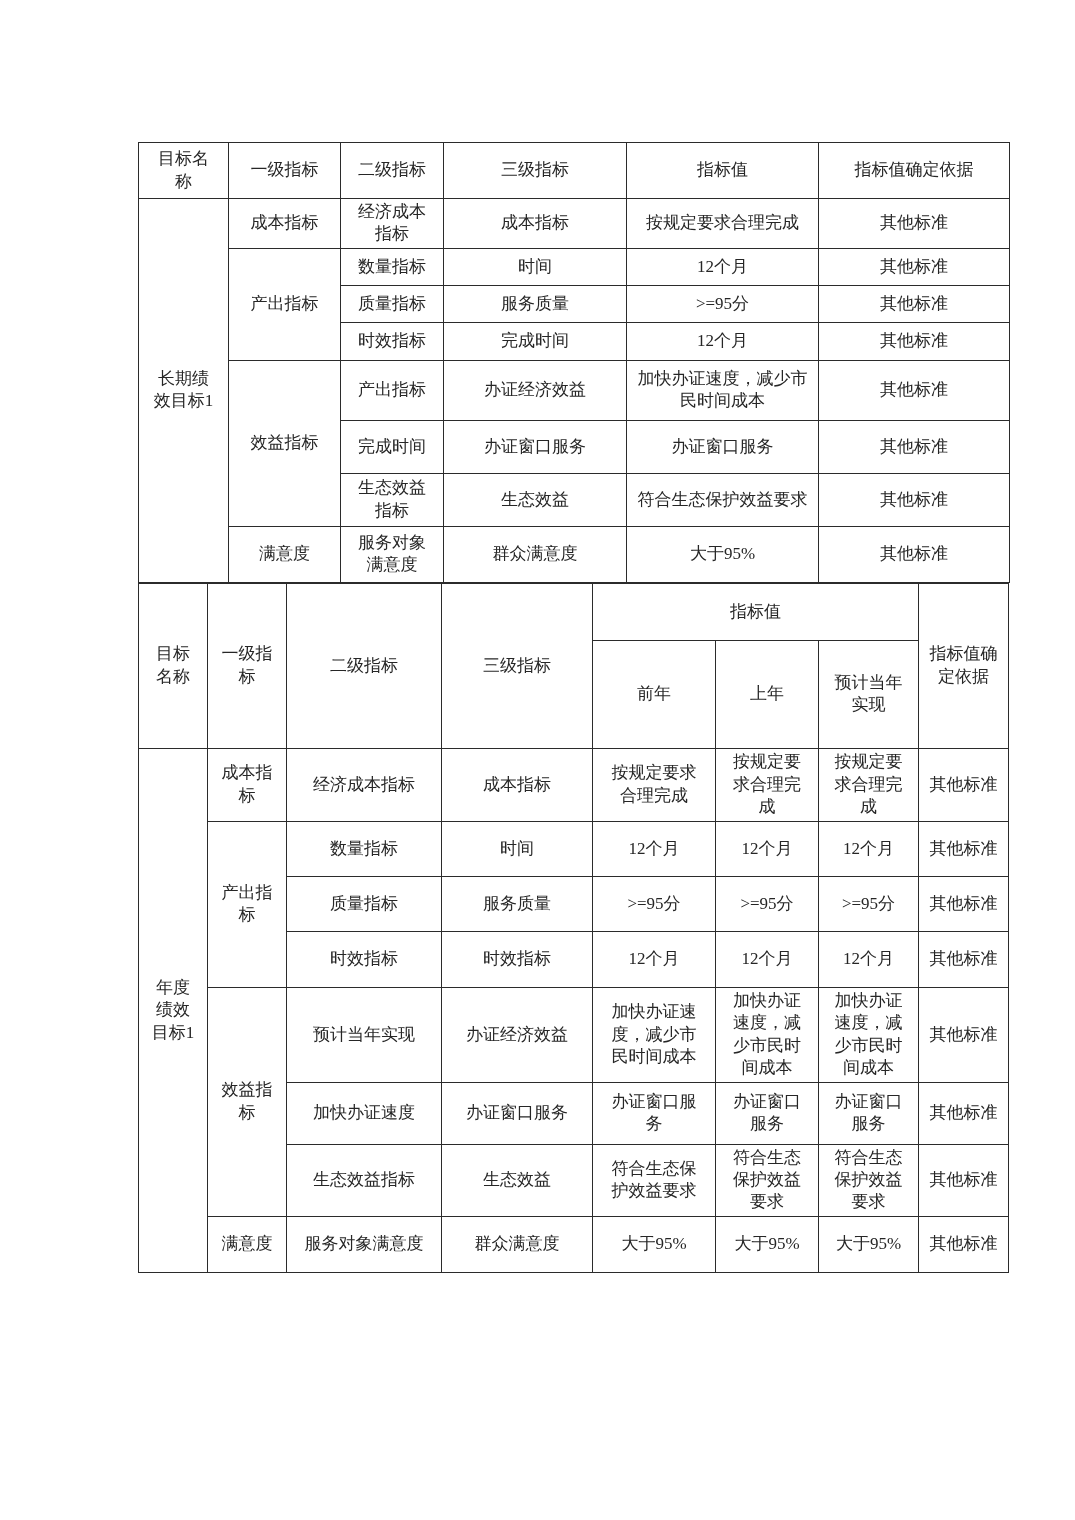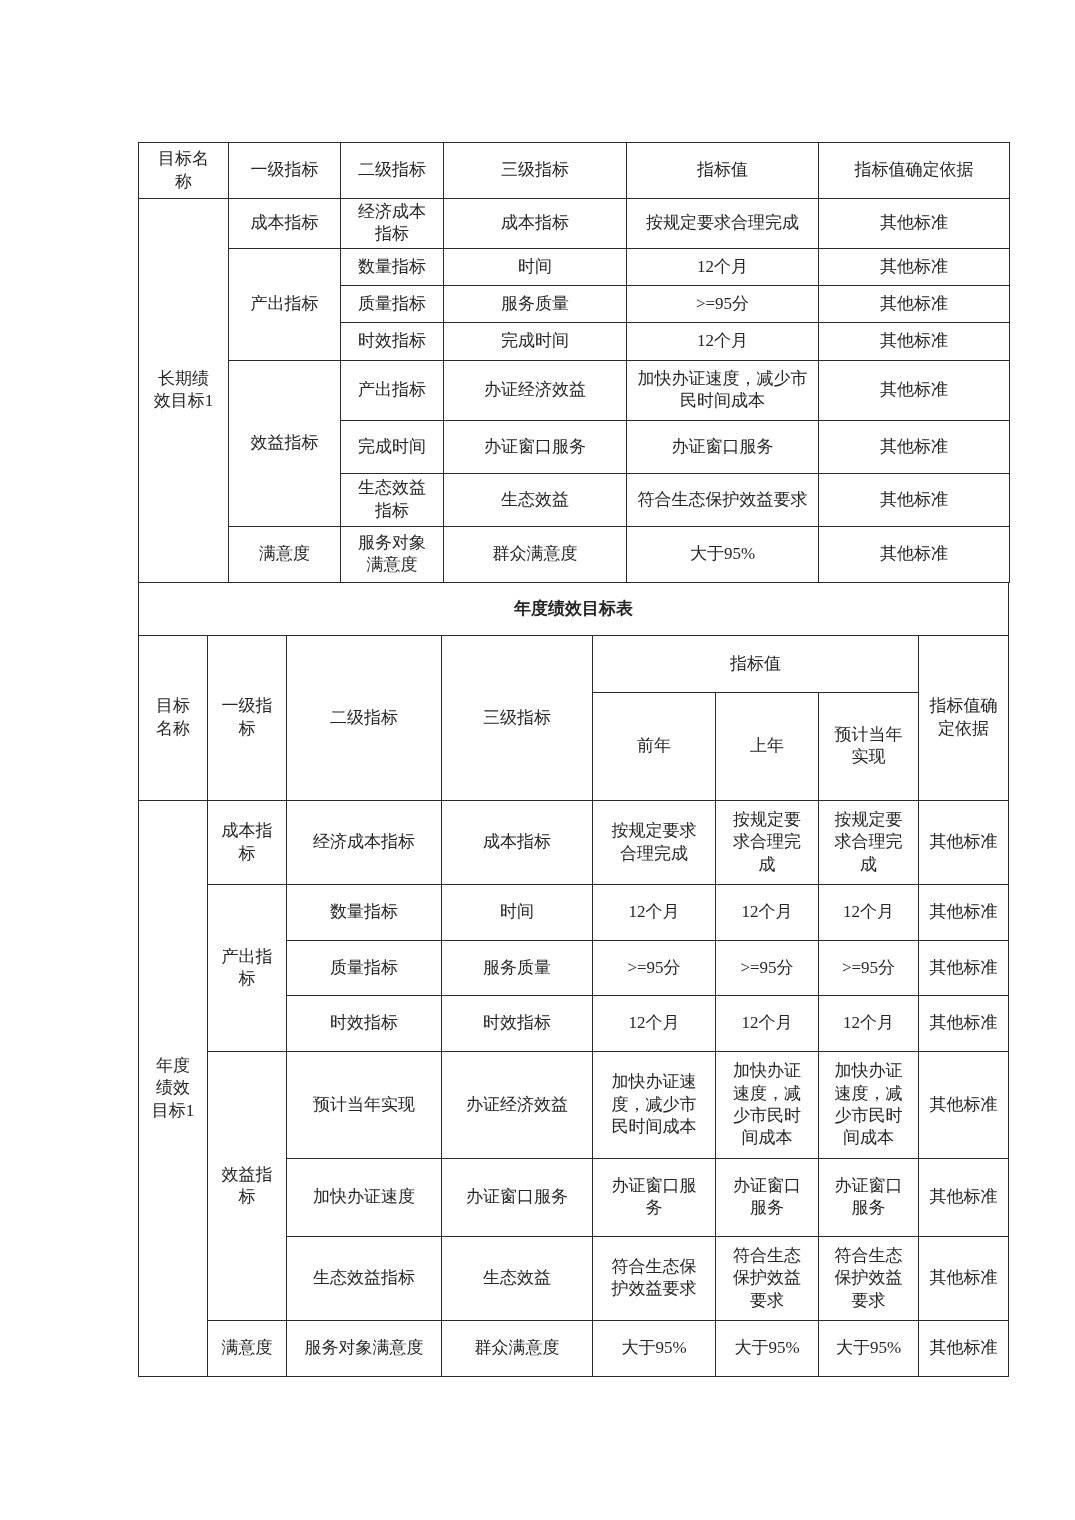--- a/index.html
+++ b/index.html
@@ -39,22 +39,22 @@
   .t1-c2 { padding: 2px 10px; }
   .t1-c3 { padding: 2px 10px; }
   .t1-c4 { padding: 2px 10px; }
   .t1-c5 { padding: 2px 8px; }
   .t1-c6 { padding: 2px 8px; }
   
   .t2-c1 { padding: 2px 10px; }
   .t2-c2 { padding: 2px 10px; }
   .t2-c3 { padding: 2px 8px; }
   .t2-c4 { padding: 2px 8px; }
-  .t2-c5 { padding: 16px 16px; }
-  .t2-c6 { padding: 8px 14px; }
+  .t2-c5 { padding: 8px 16px; }
+  .t2-c6 { padding: 2px 14px; }
   .t2-c7 { padding: 2px 12px; }
   .t2-c8 { padding: 2px 8px; }
   #annual-title {
     border-left: 1px solid #2b2b2b;
     border-right: 1px solid #2b2b2b;
     height: 52px;
     line-height: 52px;
     text-align: center;
     font-size: 17px;
     font-weight: bold;
@@ -132,21 +132,20 @@
     <tr style="height:56px">
       <td class="t1-c2">满意度</td>
       <td class="t1-c3">服务对象满意度</td>
       <td class="t1-c4">群众满意度</td>
       <td class="t1-c5">大于95%</td>
       <td class="t1-c6">其他标准</td>
     </tr>
   </tbody>
     </table>
 
-  <div id="annual-title">年度绩效目标表</div>
 
   <table>
     <colgroup>
       <col style="width:69px">
         <col style="width:79px">
         <col style="width:155px">
         <col style="width:151px">
       <col style="width:123px">
         <col style="width:103px">
         <col style="width:100px">

